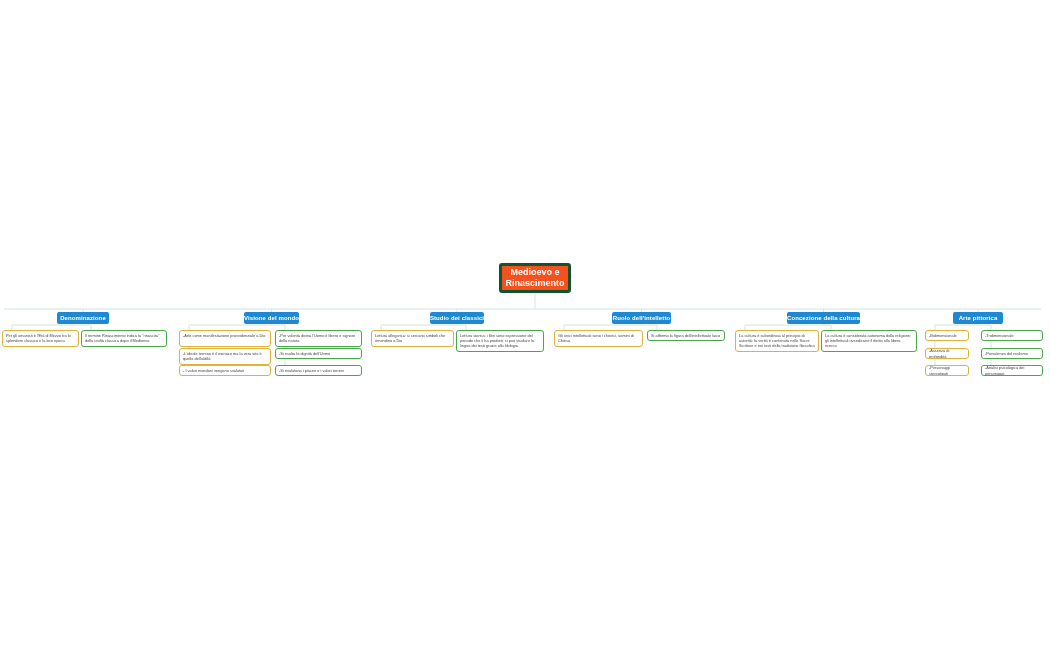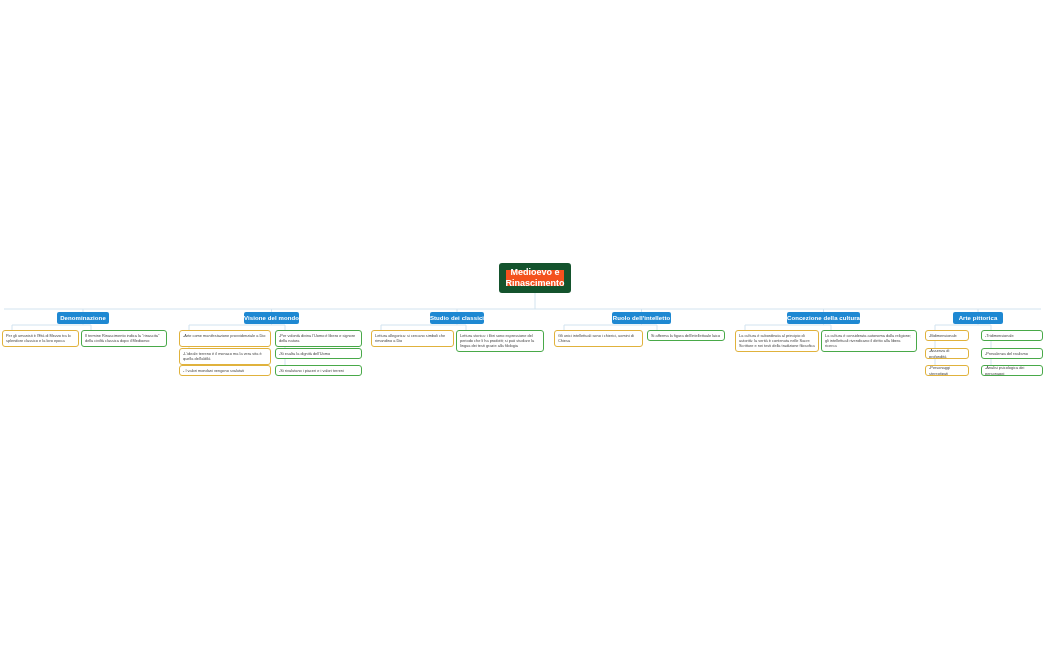--- a/index.html
+++ b/index.html
@@ -33,21 +33,21 @@
   }
 
   
   .root-node {
     position: absolute;
     left: 499px;
     top: 263px;
     width: 72px;
     height: 30px;
     background: #f4511e;
-    border: 7px solid #14532d;
+    border: 3px solid #14532d;
     border-radius: 3px;
     color: #ffffff;
     font-size: 9px;
     font-weight: bold;
     line-height: 11px;
     display: flex;
     align-items: center;
     justify-content: center;
     text-align: center;
     box-sizing: border-box;

